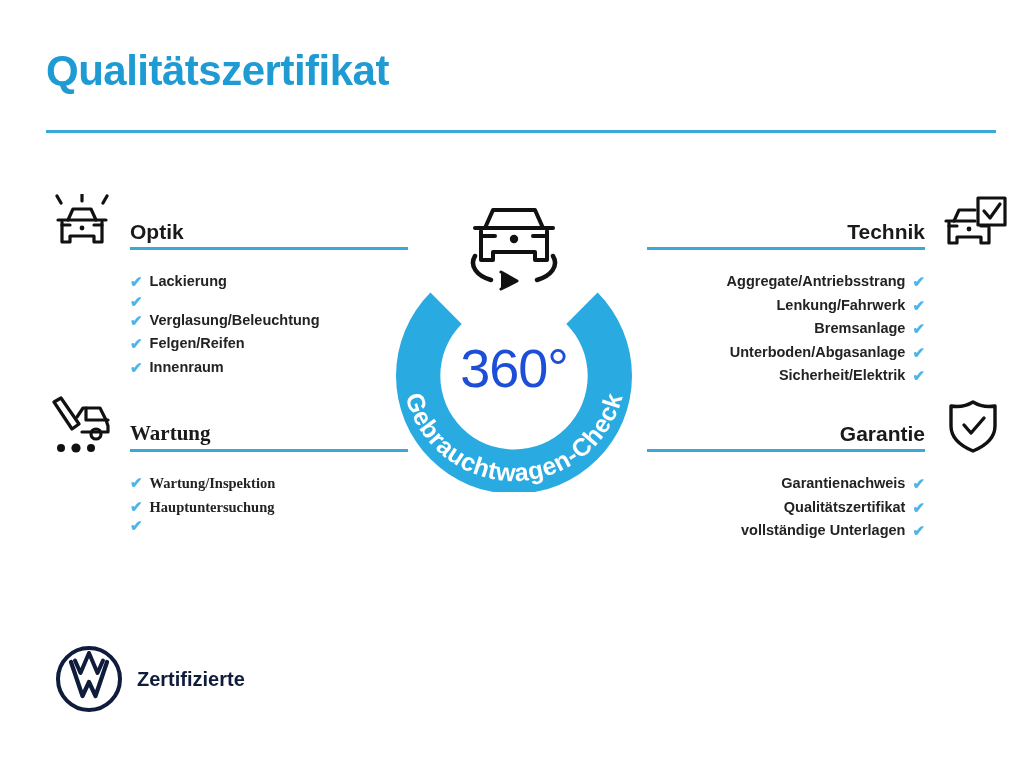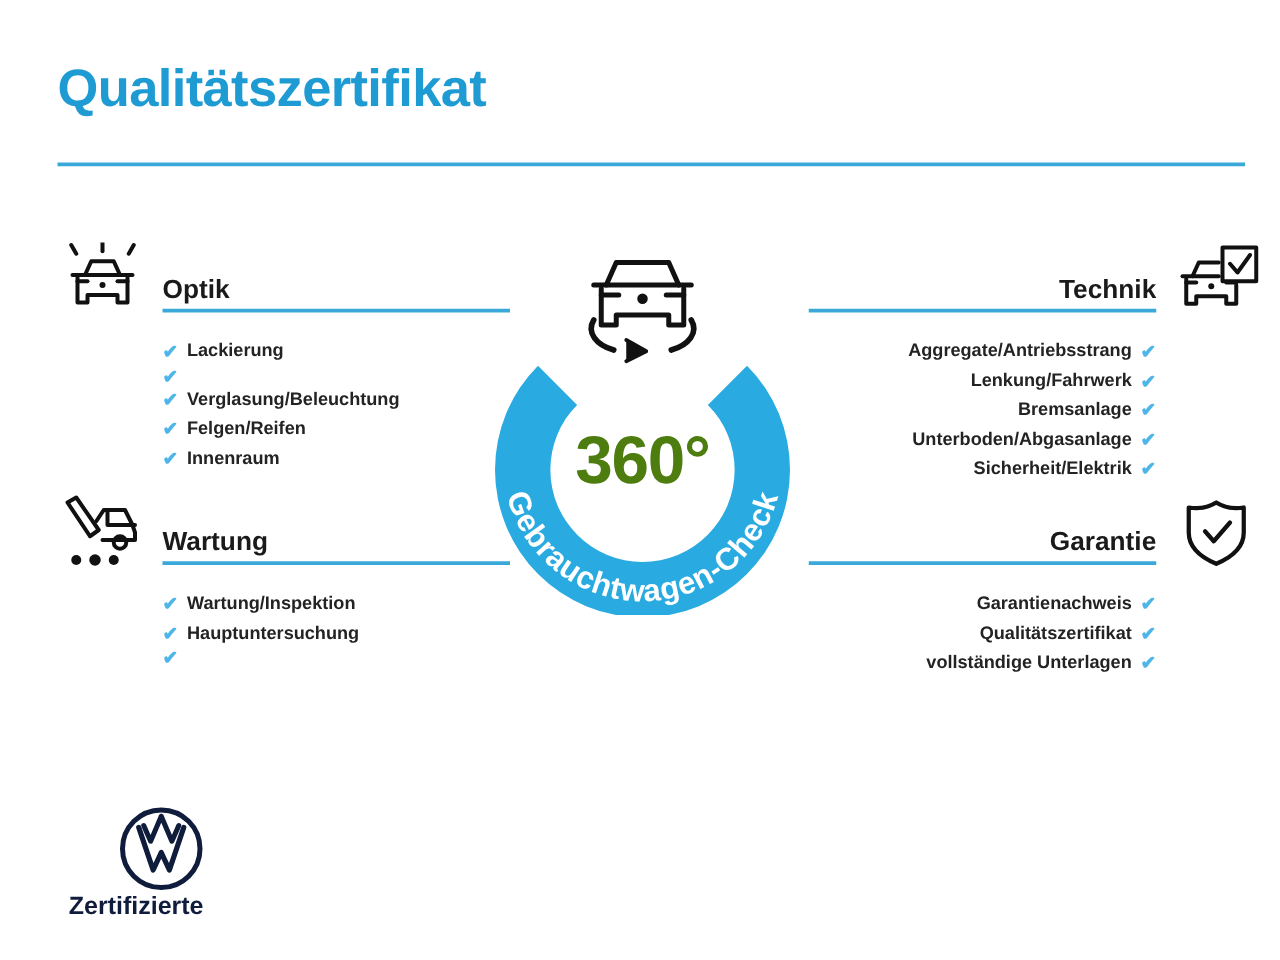--- a/index.html
+++ b/index.html
@@ -114,34 +114,33 @@
     height: 300px;
   }
   #badge-ring { position: absolute; left: 0; top: 55px; width: 288px; height: 245px; }
   #badge-car  { position: absolute; left: 85px; top: 0px; width: 118px; height: 100px; }
   #badge-360  {
     position: absolute;
     left: 0; top: 145px;
     width: 288px;
     text-align: center;
     font-size: 54px;
-    font-weight: bold;
-    color: #4d7c0f;
+    font-weight: normal;
+    color: #1d4ed8;
     letter-spacing: -1px;
   }
 
   
   #footer-logo {
     position: absolute;
     left: 55px;
     top: 645px;
     display: flex;
-    align-items: flex-end;
-    gap: 0;
-    flex-direction: column;
+    align-items: center;
+    gap: 14px;
   }
   #vw-mark { width: 68px; height: 68px; flex: 0 0 auto; }
   #footer-text {
     font-size: 20px;
     font-weight: bold;
     color: #101c3c;
     line-height: 25px;
   }
 </style>
 </head>
@@ -186,21 +185,21 @@
           <span>Felgen/Reifen</span>
         </li>
       <li>
           <span class="tick">✔</span>
           <span>Innenraum</span>
         </li>
     </ul>
   </div>
 </div>
 
-<div class="col col-left left" style="top:402px;">
+<div class="col col-left left" style="top:402px;font-family:Liberation Serif, serif;">
   <div class="block">
     <div class="block-head">
       <span class="block-icon">
         <svg viewBox="0 0 72 60" width="72" height="60" fill="none" stroke="#111" stroke-width="3.2" stroke-linecap="round" stroke-linejoin="round">
           <path d="M8 6 L15 2 L33 28 L26 33 Z"></path>
           <path d="M31 21 L37 12 L54 12 L60 24 L62 30 L62 36 L36 36"></path>
           <path d="M40 12 L40 24 L62 24"></path>
           <circle cx="50" cy="38" r="5"></circle>
           <circle cx="15" cy="52" r="4" fill="#111" stroke="none"></circle>
           <circle cx="30" cy="52" r="4.6" fill="#111" stroke="none"></circle>

